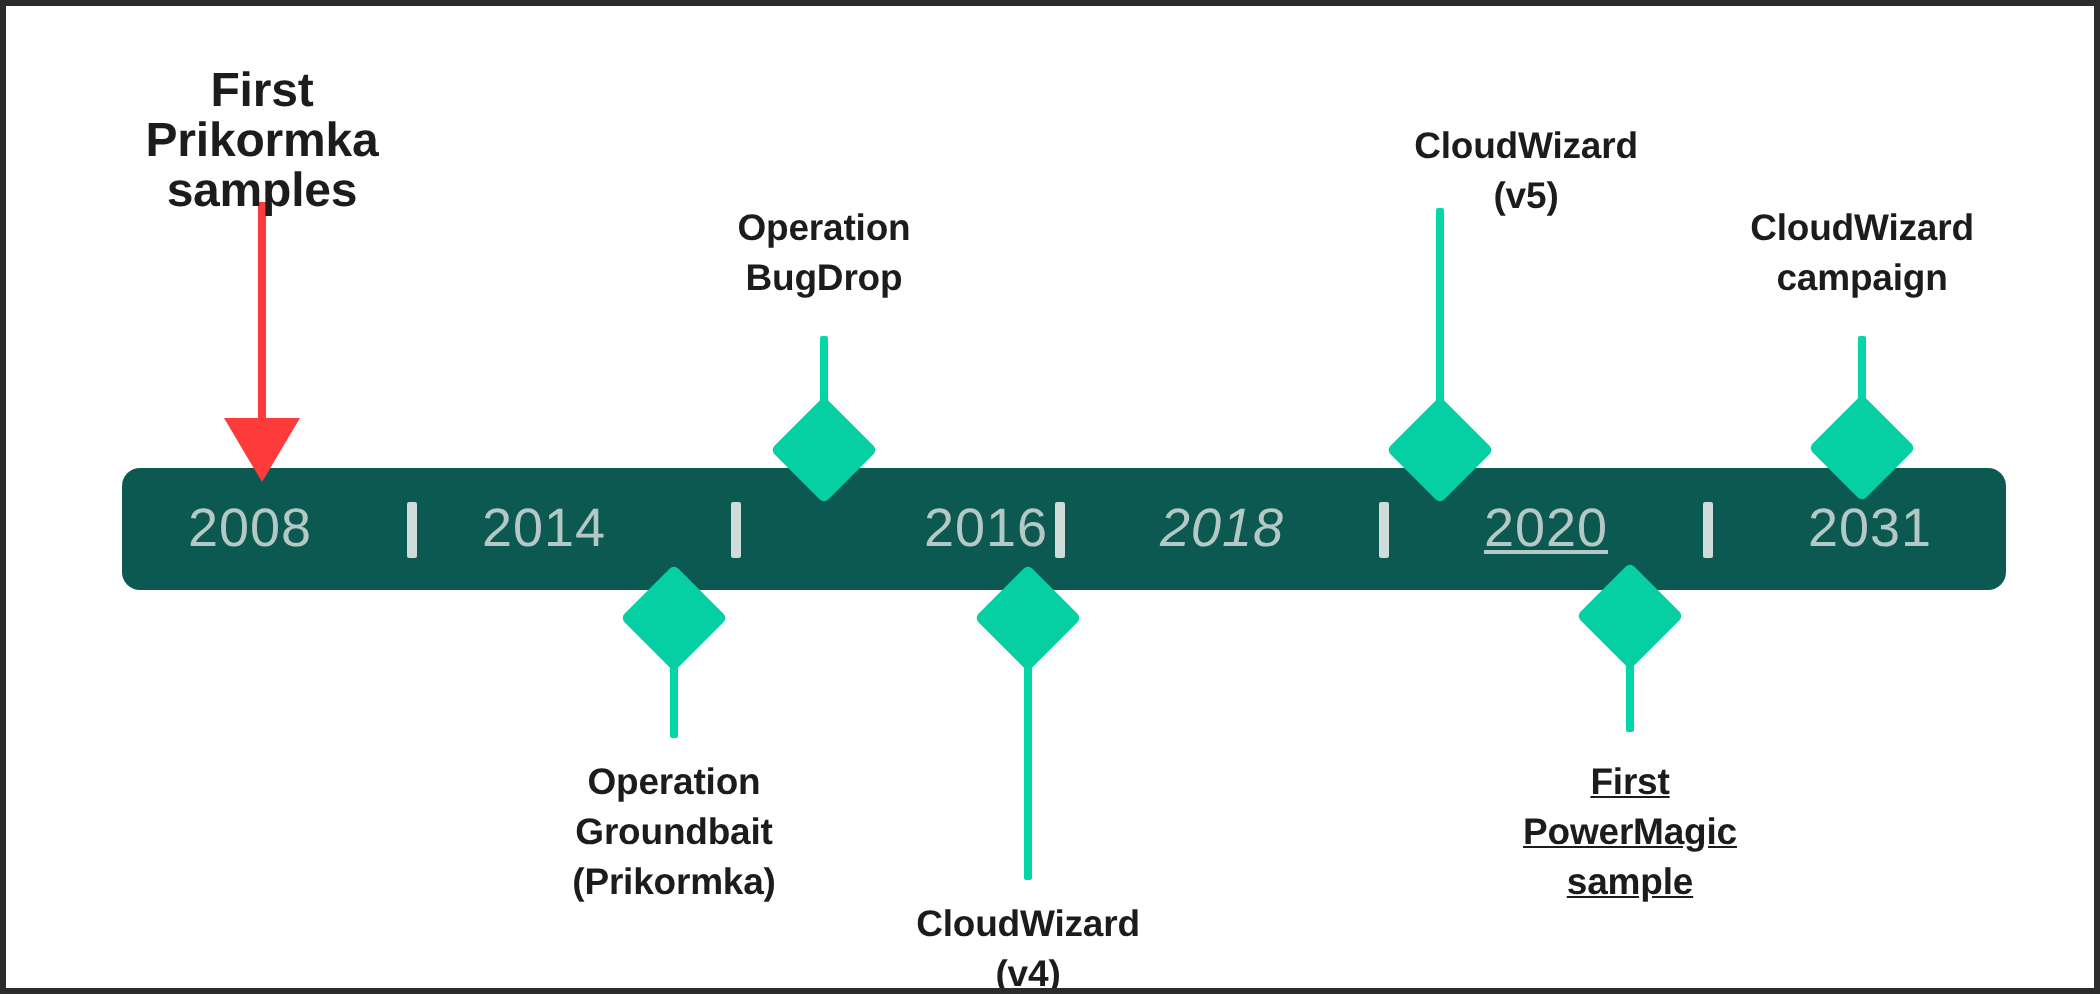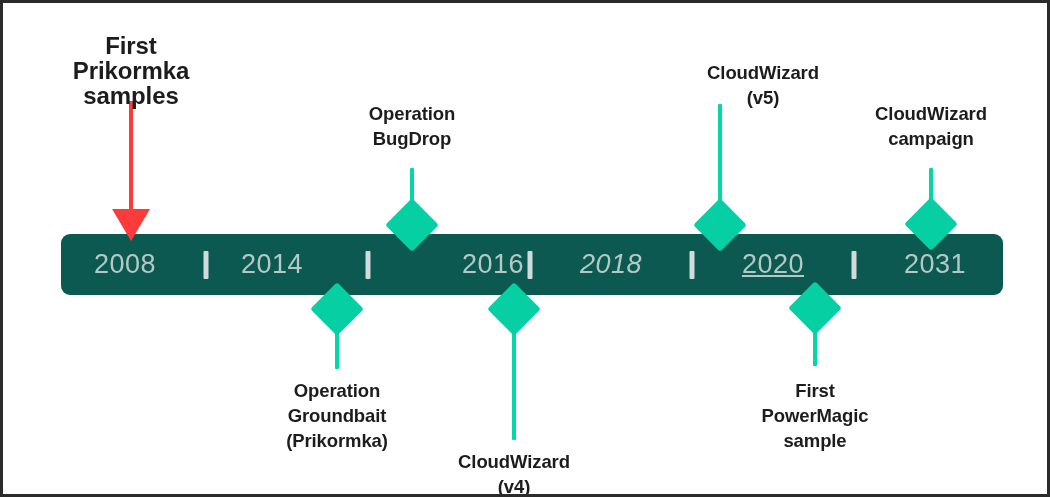--- a/index.html
+++ b/index.html
@@ -173,19 +173,19 @@
 (Prikormka)</div>
         </div>
         <div class="marker">
           <div class="stem" style="left: 511px; top: 306px; height: 131px;"></div>
           <div class="diamond" style="left: 511px; top: 306px;"></div>
           <div class="lbl" style="left: 511px; top: 446px;">CloudWizard (v4)</div>
         </div>
         <div class="marker">
           <div class="stem" style="left: 812px; top: 305px; height: 58px;"></div>
           <div class="diamond" style="left: 812px; top: 305px;"></div>
-          <div class="lbl" style="left: 812px; top: 375px;">First PowerMagic
+          <div class="lbl" style="left: 812px; top: 375px; text-decoration: underline;">First PowerMagic
 sample</div>
         </div>
       </div>
 
   </div>
 </div>
 
 </body></html>

